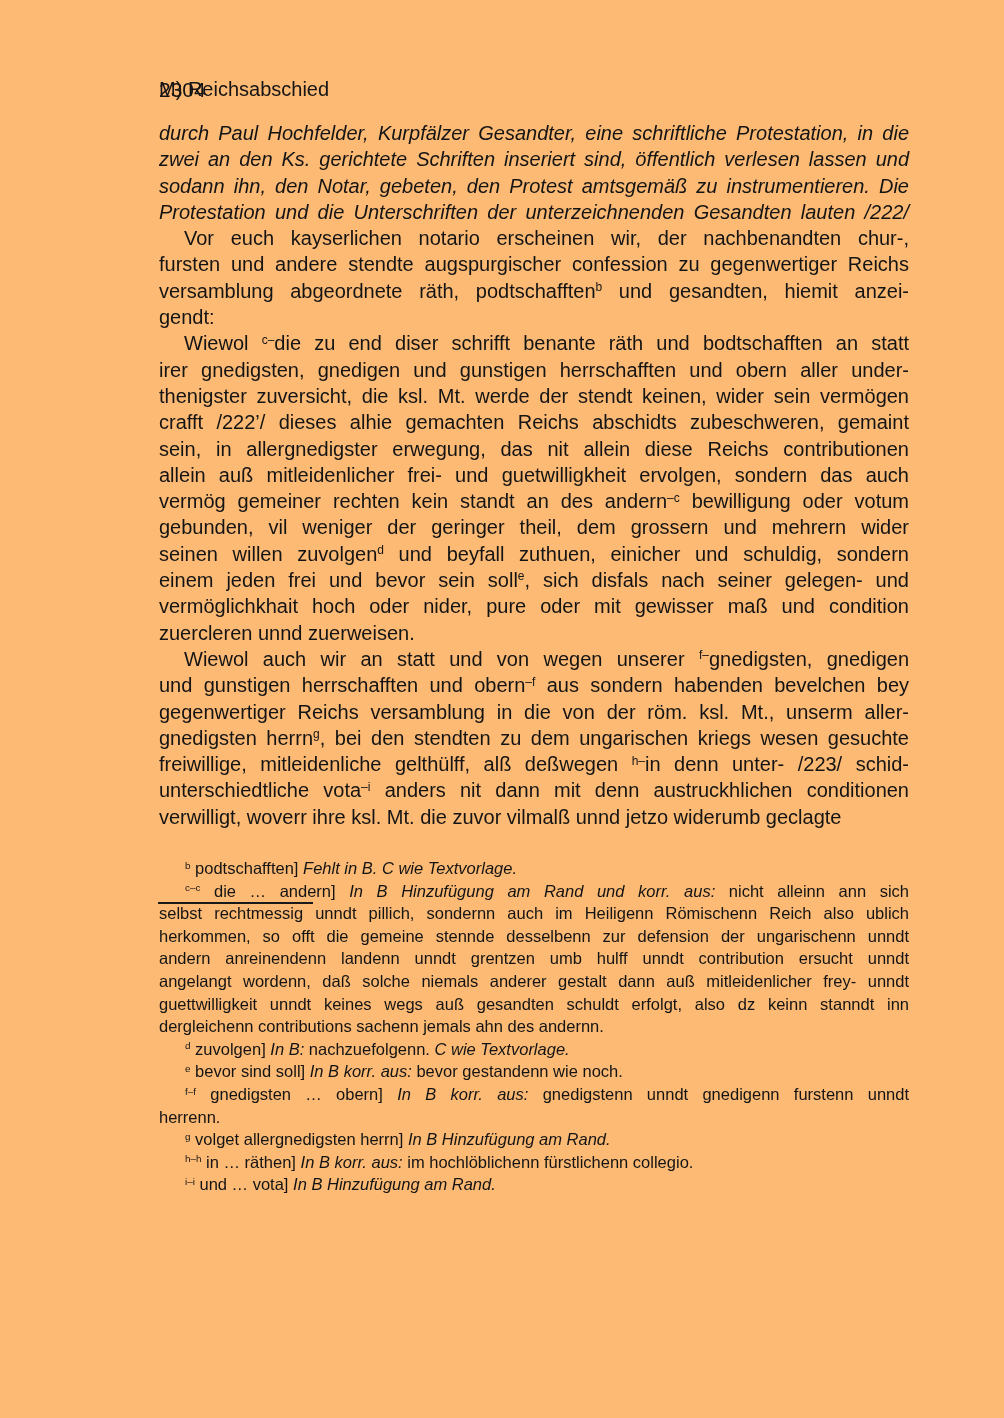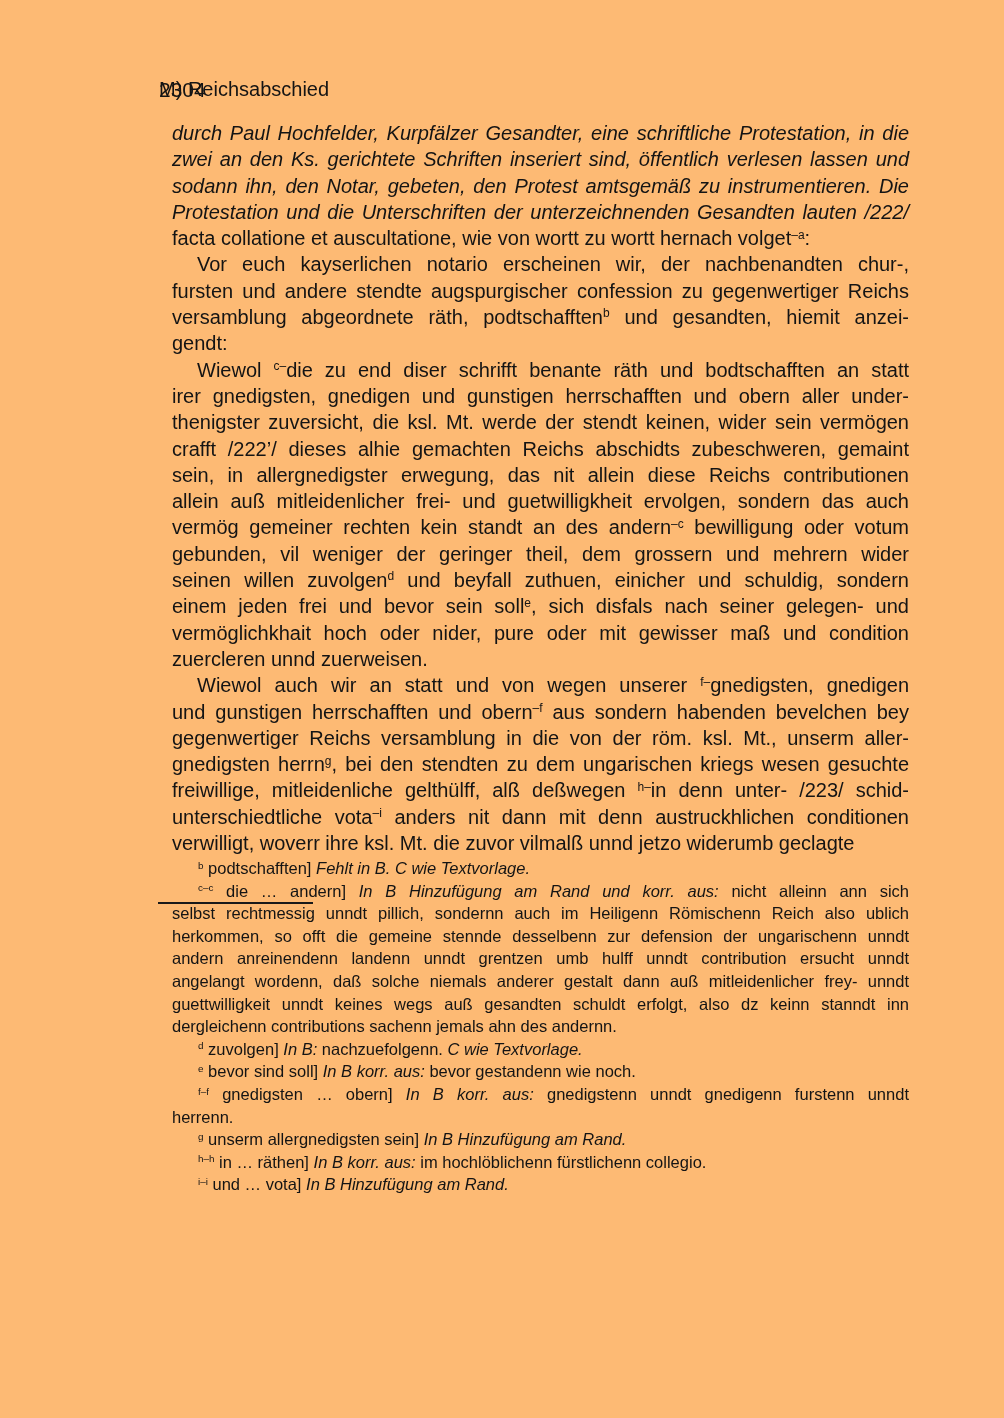--- a/index.html
+++ b/index.html
@@ -37,21 +37,20 @@
     left: 159px;
     top: 120px;
     width: 750px;
   }
   .para, .fn { margin: 0; padding: 0; }
   .line {
     font-size: 20px;
     line-height: 26.3px;
     text-align: justify;
     text-align-last: justify;
-    margin-left: 13px;
   }
   .line.last { text-align-last: left; }
   .line.indent { padding-left: 25px; }
   sup {
     font-size: 0.60em;
     line-height: 0;
     position: relative;
     vertical-align: baseline;
     top: -0.55em;
   }
@@ -84,21 +83,20 @@
     <span class="page-number">2304</span>
     <span class="running-head">M) Reichsabschied</span>
   </div>
 
   <div class="main-text">
       <div class="para">
         <div class="line"><span class="it">durch Paul Hochfelder, Kurpfälzer Gesandter, eine schriftliche Protestation, in die</span></div>
         <div class="line"><span class="it">zwei an den Ks. gerichtete Schriften inseriert sind, öffentlich verlesen lassen und</span></div>
         <div class="line"><span class="it">sodann ihn, den Notar, gebeten, den Protest amtsgemäß zu instrumentieren. Die</span></div>
         <div class="line"><span class="it">Protestation und die Unterschriften der unterzeichnenden Gesandten lauten /222/</span></div>
-        <div class="line last"><span>facta collatione et auscultatione, wie von wortt zu wortt hernach volget</span><sup>–a</sup><span>:</span></div>
       </div>
       <div class="para">
         <div class="line indent"><span>Vor euch kayserlichen notario erscheinen wir, der nachbenandten chur-,</span></div>
         <div class="line"><span>fursten und andere stendte augspurgischer confession zu gegenwertiger Reichs</span></div>
         <div class="line"><span>versamblung abgeordnete räth, podtschafften</span><sup>b</sup><span> und gesandten, hiemit anzei-</span></div>
         <div class="line last"><span>gendt:</span></div>
       </div>
       <div class="para">
         <div class="line indent"><span>Wiewol </span><sup>c–</sup><span>die zu end diser schrifft benante räth und bodtschafften an statt</span></div>
         <div class="line"><span>irer gnedigsten, gnedigen und gunstigen herrschafften und obern aller under-</span></div>
@@ -143,21 +141,21 @@
         <div class="line last indent"><sup>d</sup> <span>zuvolgen] </span><span class="it">In B: </span><span>nachzuefolgenn. </span><span class="it">C wie Textvorlage.</span></div>
       </div>
       <div class="fn">
         <div class="line last indent"><sup>e</sup> <span>bevor sind soll] </span><span class="it">In B korr. aus: </span><span>bevor gestandenn wie noch.</span></div>
       </div>
       <div class="fn">
         <div class="line indent"><sup>f–f</sup> <span>gnedigsten … obern] </span><span class="it">In B korr. aus: </span><span>gnedigstenn unndt gnedigenn furstenn unndt</span></div>
         <div class="line last"><span>herrenn.</span></div>
       </div>
       <div class="fn">
-        <div class="line last indent"><sup>g</sup> <span>unserm allergnedigsten sein] </span><span class="it">In B Hinzufügung am Rand.</span></div>
+        <div class="line last indent"><sup>g</sup> <span>volget allergnedigsten herrn] </span><span class="it">In B Hinzufügung am Rand.</span></div>
       </div>
       <div class="fn">
         <div class="line last indent"><sup>h–h</sup> <span>in … räthen] </span><span class="it">In B korr. aus: </span><span>im hochlöblichenn fürstlichenn collegio.</span></div>
       </div>
       <div class="fn">
         <div class="line last indent"><sup>i–i</sup> <span>und … vota] </span><span class="it">In B Hinzufügung am Rand.</span></div>
       </div>
     </div>
 </div>
 

